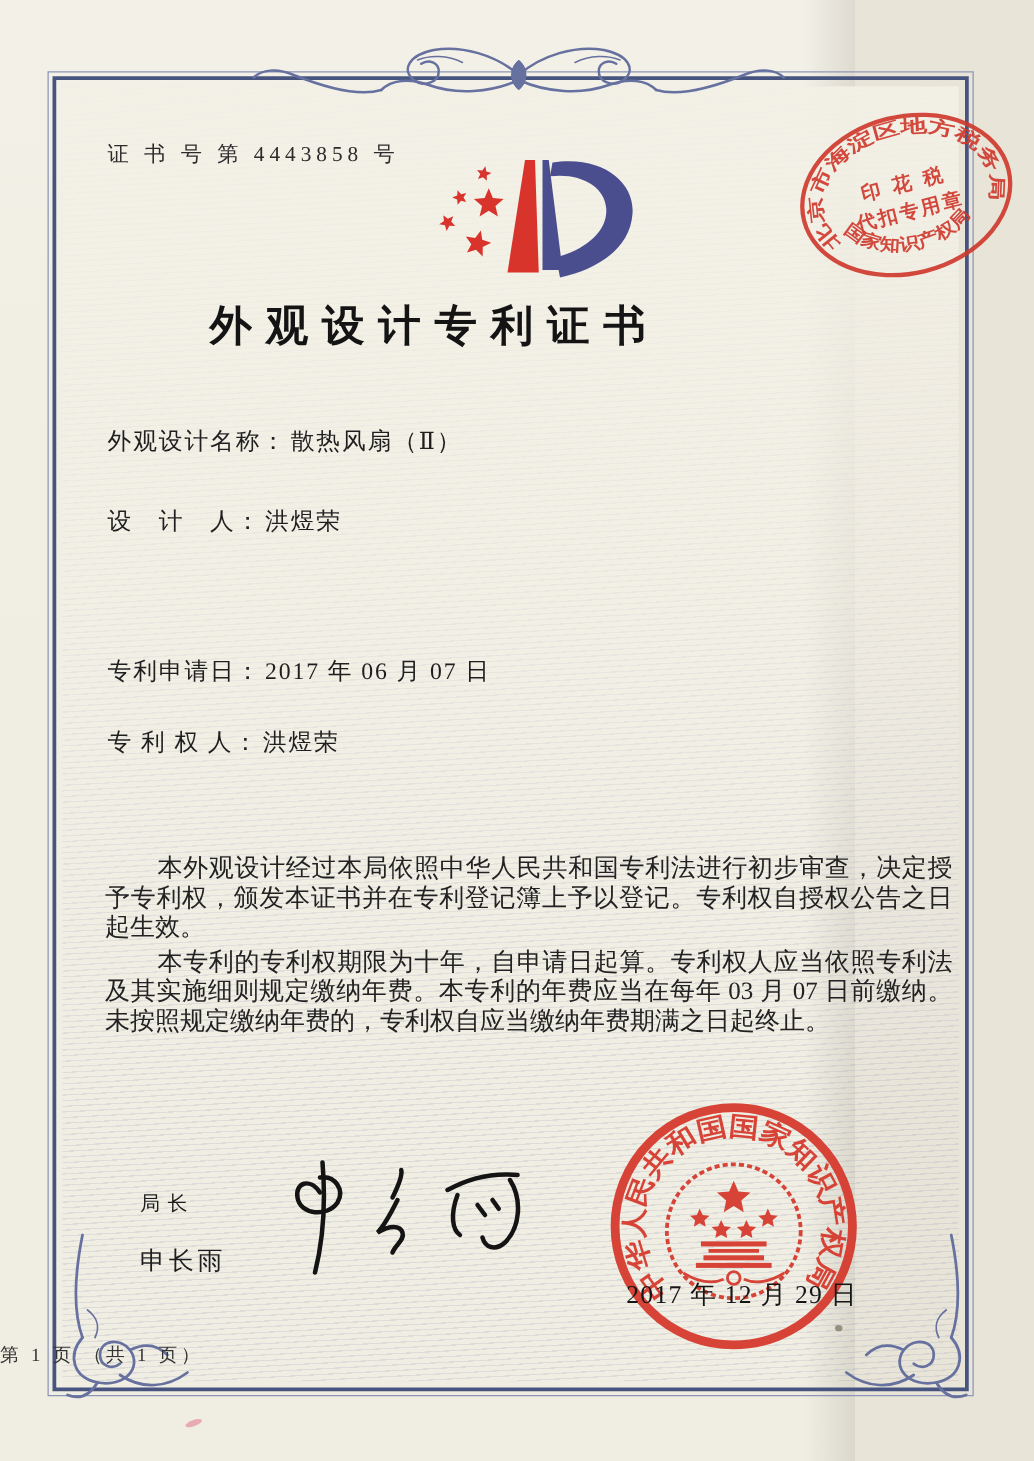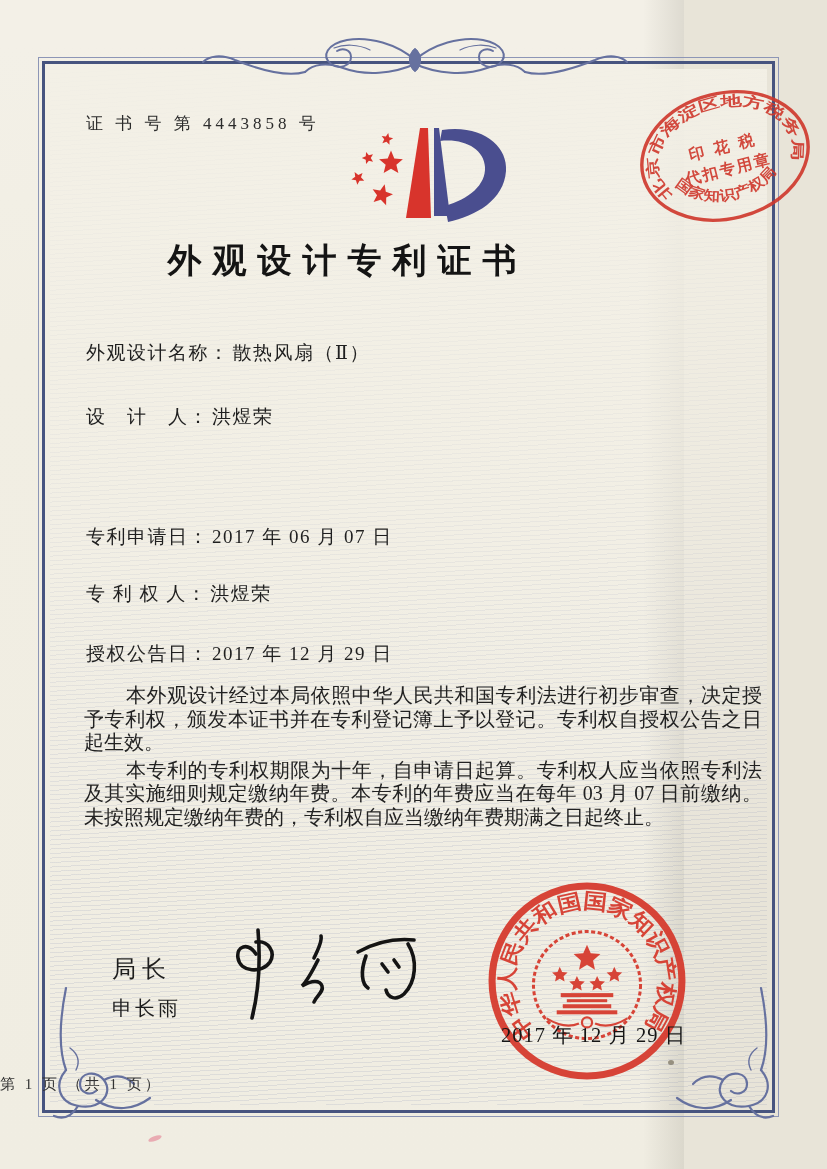--- a/index.html
+++ b/index.html
@@ -45,21 +45,21 @@
   .field{
     position:absolute;left:86px;width:660px;
     font-size:19px;color:#1f1f1f;letter-spacing:1.5px;white-space:nowrap;
   }
   .fvalue{margin-left:3px;}
   .bodytext{
     position:absolute;left:84px;top:684px;width:678px;
     font-size:20px;line-height:23.6px;color:#222;text-align:justify;
   }
   .bodytext p{margin:0 0 4px 0;text-indent:2.1em;}
-  .signer-title{position:absolute;left:112px;top:953px;font-size:24px;letter-spacing:6px;color:#1d1d1d;}
+  .signer-title{position:absolute;left:112px;top:953px;font-size:16px;letter-spacing:6px;color:#1d1d1d;}
   .signer-name{position:absolute;left:112px;top:995px;font-size:20px;letter-spacing:3px;color:#1d1d1d;}
   .seal-date{
     position:absolute;left:501px;top:1021px;
     font-size:20.5px;letter-spacing:1px;color:#161616;white-space:nowrap;z-index:6;
   }
   .footer{
     position:absolute;left:0;top:1075px;width:100%;text-align:left;
     font-size:15px;letter-spacing:3px;color:#333;
   }
   .speck1{position:absolute;left:148px;top:1136px;width:14px;height:5px;border-radius:50%;
@@ -136,23 +136,20 @@
     <span>外观设计名称：</span><span class="fvalue">散热风扇（Ⅱ）</span>
   </div>
   <div class="field" style="top:404px">
     <span>设　计　人：</span><span class="fvalue">洪煜荣</span>
   </div>
   <div class="field" style="top:524px">
     <span>专利申请日：</span><span class="fvalue">2017 年 06 月 07 日</span>
   </div>
   <div class="field" style="top:581px">
     <span>专 利 权 人：</span><span class="fvalue">洪煜荣</span>
-  </div>
-  <div class="field" style="top:641px">
-    <span>授权公告日：</span><span class="fvalue">2017 年 12 月 29 日</span>
   </div>
 
   <div class="bodytext">
     <p>本外观设计经过本局依照中华人民共和国专利法进行初步审查，决定授予专利权，颁发本证书并在专利登记簿上予以登记。专利权自授权公告之日起生效。</p>
     <p>本专利的专利权期限为十年，自申请日起算。专利权人应当依照专利法及其实施细则规定缴纳年费。本专利的年费应当在每年 03 月 07 日前缴纳。未按照规定缴纳年费的，专利权自应当缴纳年费期满之日起终止。</p>
   </div>
 
   <div class="signer-title">局长</div>
   <div class="signer-name">申长雨</div>
 

